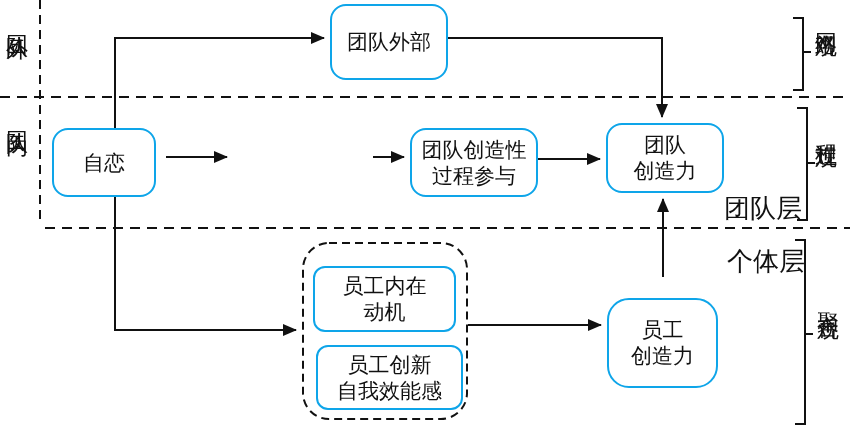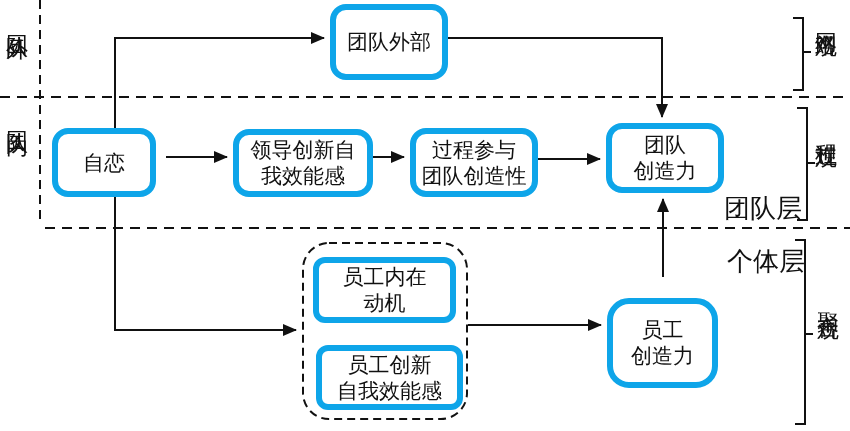--- a/index.html
+++ b/index.html
@@ -13,21 +13,21 @@
     overflow: hidden;
   }
   .layer {
     position: absolute;
     left: 0; top: 0;
     width: 850px; height: 431px;
   }
   .node {
     position: absolute;
     box-sizing: border-box;
-    border: 6px solid #0ea5e9;
+    border: 2px solid #0ea5e9;
     border-radius: 16px;
     background: #ffffff;
     display: flex;
     flex-direction: column;
     align-items: center;
     justify-content: center;
     text-align: center;
     font-size: 21px;
     line-height: 26px;
     z-index: 2;
@@ -86,36 +86,32 @@
   </svg>
 
   <div class="node" style="left:330px;top:4px;width:118px;height:76px">
     <span>团队外部</span>
   </div>
 
   <div class="node" style="left:52px;top:128px;width:104px;height:69px">
     <span>自恋</span>
   </div>
 
-  <div class="node" style="left:233px;top:129px;width:140px;height:68px">
-    <span>领导创新自</span>
-    <span>我效能感</span>
-  </div>
 
   <div class="node" style="left:410px;top:128px;width:128px;height:69px">
+    <span>团队创造性</span>
     <span>过程参与</span>
-    <span>团队创造性</span>
   </div>
 
   <div class="node" style="left:606px;top:123px;width:118px;height:70px">
     <span>团队</span>
     <span>创造力</span>
   </div>
 
-  <div class="node inner" style="left:313px;top:257px;width:143px;height:66px">
+  <div class="node inner" style="left:313px;top:266px;width:143px;height:66px">
     <span>员工内在</span>
     <span>动机</span>
   </div>
 
   <div class="node inner" style="left:316px;top:345px;width:147px;height:65px">
     <span>员工创新</span>
     <span>自我效能感</span>
   </div>
 
   <div class="node big-radius" style="left:607px;top:278px;width:111px;height:90px">

